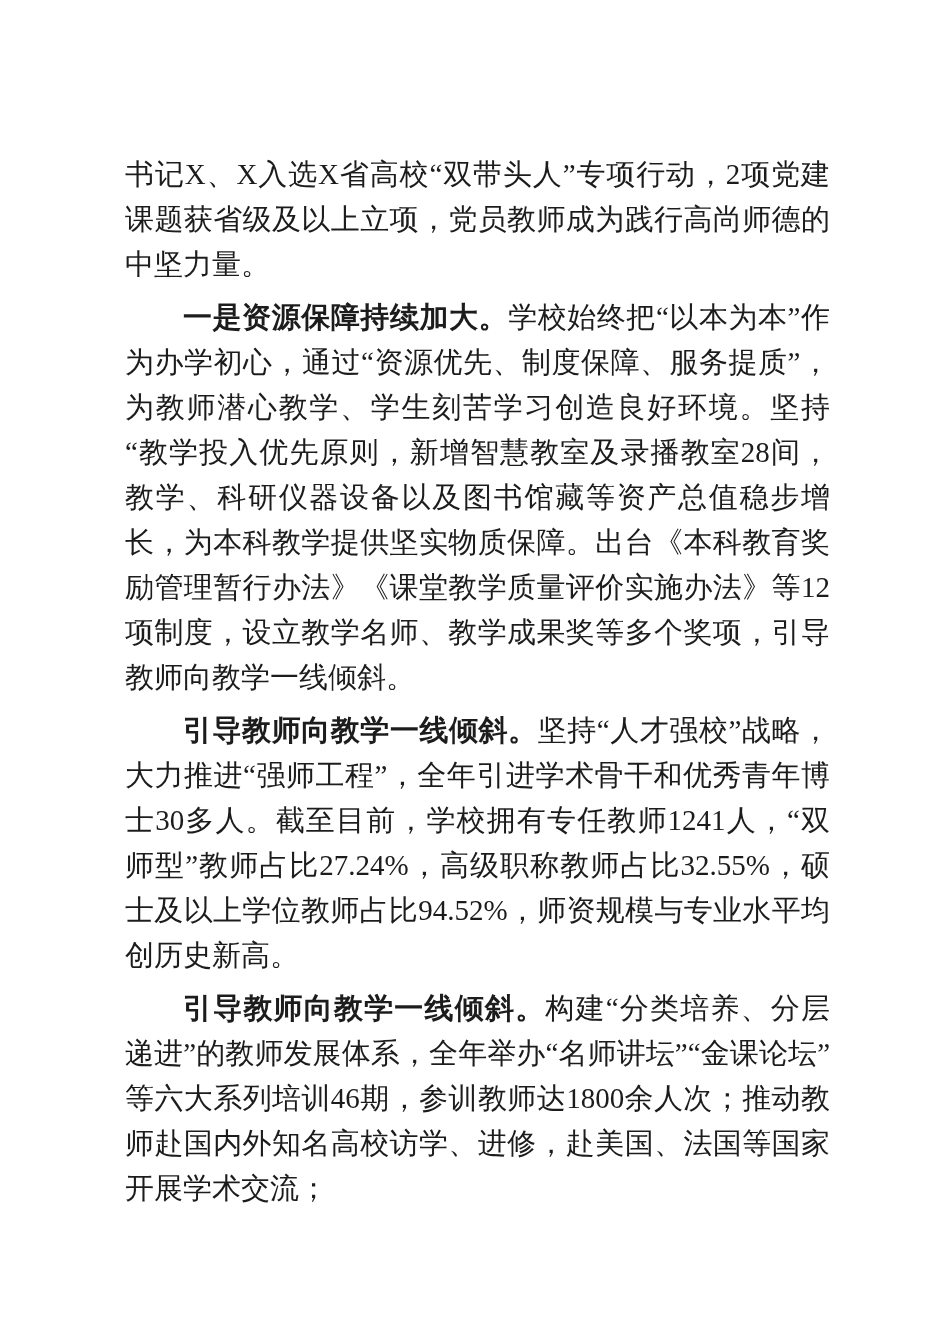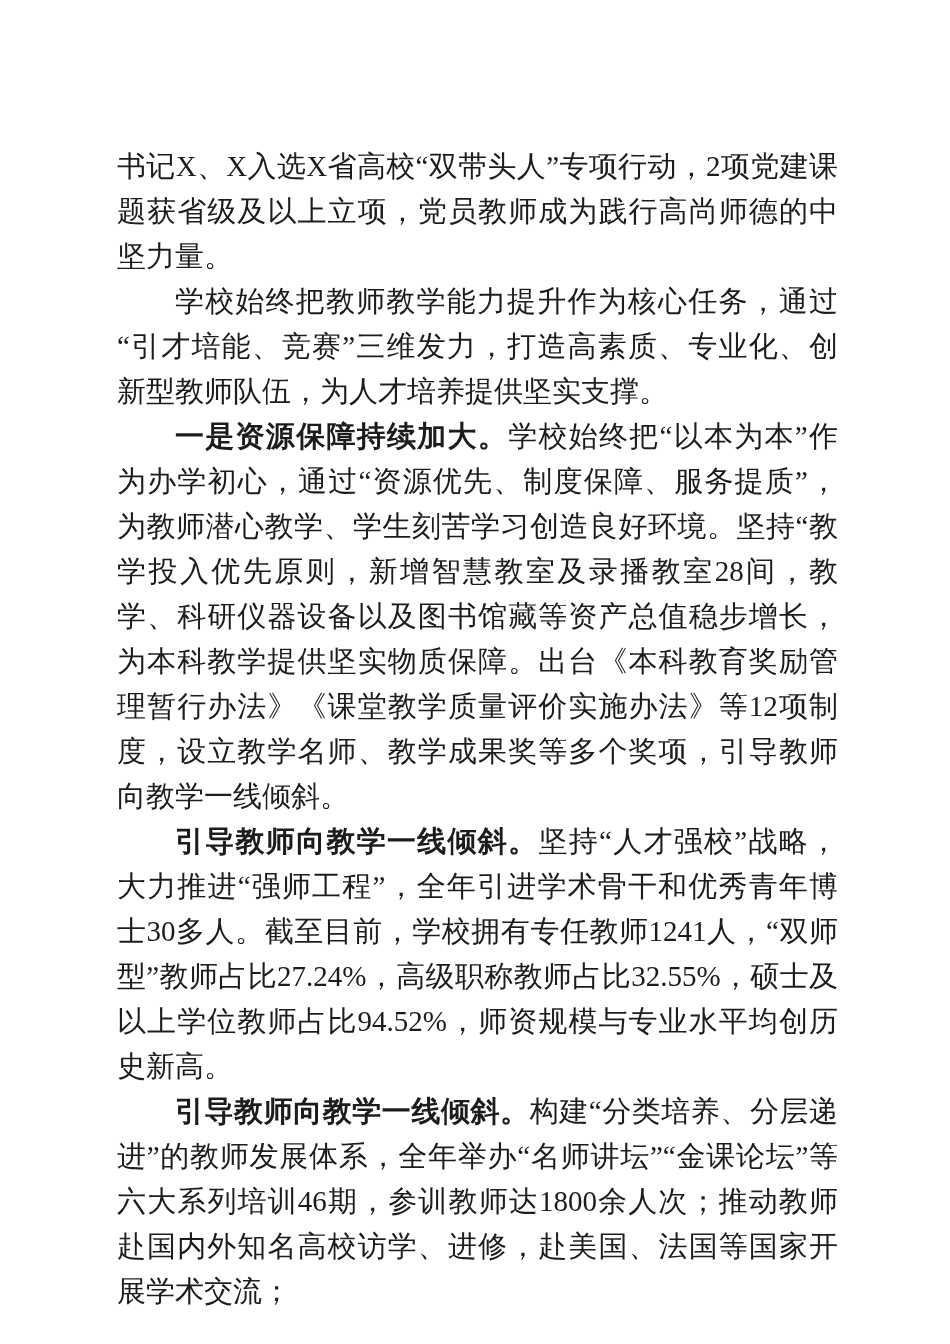--- a/index.html
+++ b/index.html
@@ -21,36 +21,35 @@
   }
   .doc-body {
     font-family: "Liberation Serif", "DejaVu Serif", serif;
     font-size: 29px;
     line-height: 45px;
     color: #1c1c1c;
     text-align: justify;
     text-justify: inter-ideograph;
   }
   .para {
-    margin: 0;
+    margin: 8px;
     padding: 0;
     text-indent: 0;
     word-break: break-all;
   }
   .para.indent {
     text-indent: 2em;
   }
   .para .bold-lead {
     font-weight: bold;
   }
 </style>
 </head>
 <body>
 
 <div class="page">
   <main class="doc-body" style="color: rgb(28, 28, 28);">
       <p class="para"><span>书记X、X入选X省高校“双带头人”专项行动，2项党建课题获省级及以上立项，党员教师成为践行高尚师德的中坚力量。</span></p>
-      <p class="para indent"><span>学校始终把教师教学能力提升作为核心任务，通过“引才培能、竞赛”三维发力，打造高素质、专业化、创新型教师队伍，为人才培养提供坚实支撑。</span></p>
       <p class="para indent"><strong class="bold-lead">一是资源保障持续加大。</strong><span>学校始终把“以本为本”作为办学初心，通过“资源优先、制度保障、服务提质”，为教师潜心教学、学生刻苦学习创造良好环境。坚持“教学投入优先原则，新增智慧教室及录播教室28间，教学、科研仪器设备以及图书馆藏等资产总值稳步增长，为本科教学提供坚实物质保障。出台《本科教育奖励管理暂行办法》《课堂教学质量评价实施办法》等12项制度，设立教学名师、教学成果奖等多个奖项，引导教师向教学一线倾斜。</span></p>
       <p class="para indent"><strong class="bold-lead">引导教师向教学一线倾斜。</strong><span>坚持“人才强校”战略，大力推进“强师工程”，全年引进学术骨干和优秀青年博士30多人。截至目前，学校拥有专任教师1241人，“双师型”教师占比27.24%，高级职称教师占比32.55%，硕士及以上学位教师占比94.52%，师资规模与专业水平均创历史新高。</span></p>
       <p class="para indent"><strong class="bold-lead">引导教师向教学一线倾斜。</strong><span>构建“分类培养、分层递进”的教师发展体系，全年举办“名师讲坛”“金课论坛”等六大系列培训46期，参训教师达1800余人次；推动教师赴国内外知名高校访学、进修，赴美国、法国等国家开展学术交流；</span></p>
     </main>
 </div>
 
 </body></html>

